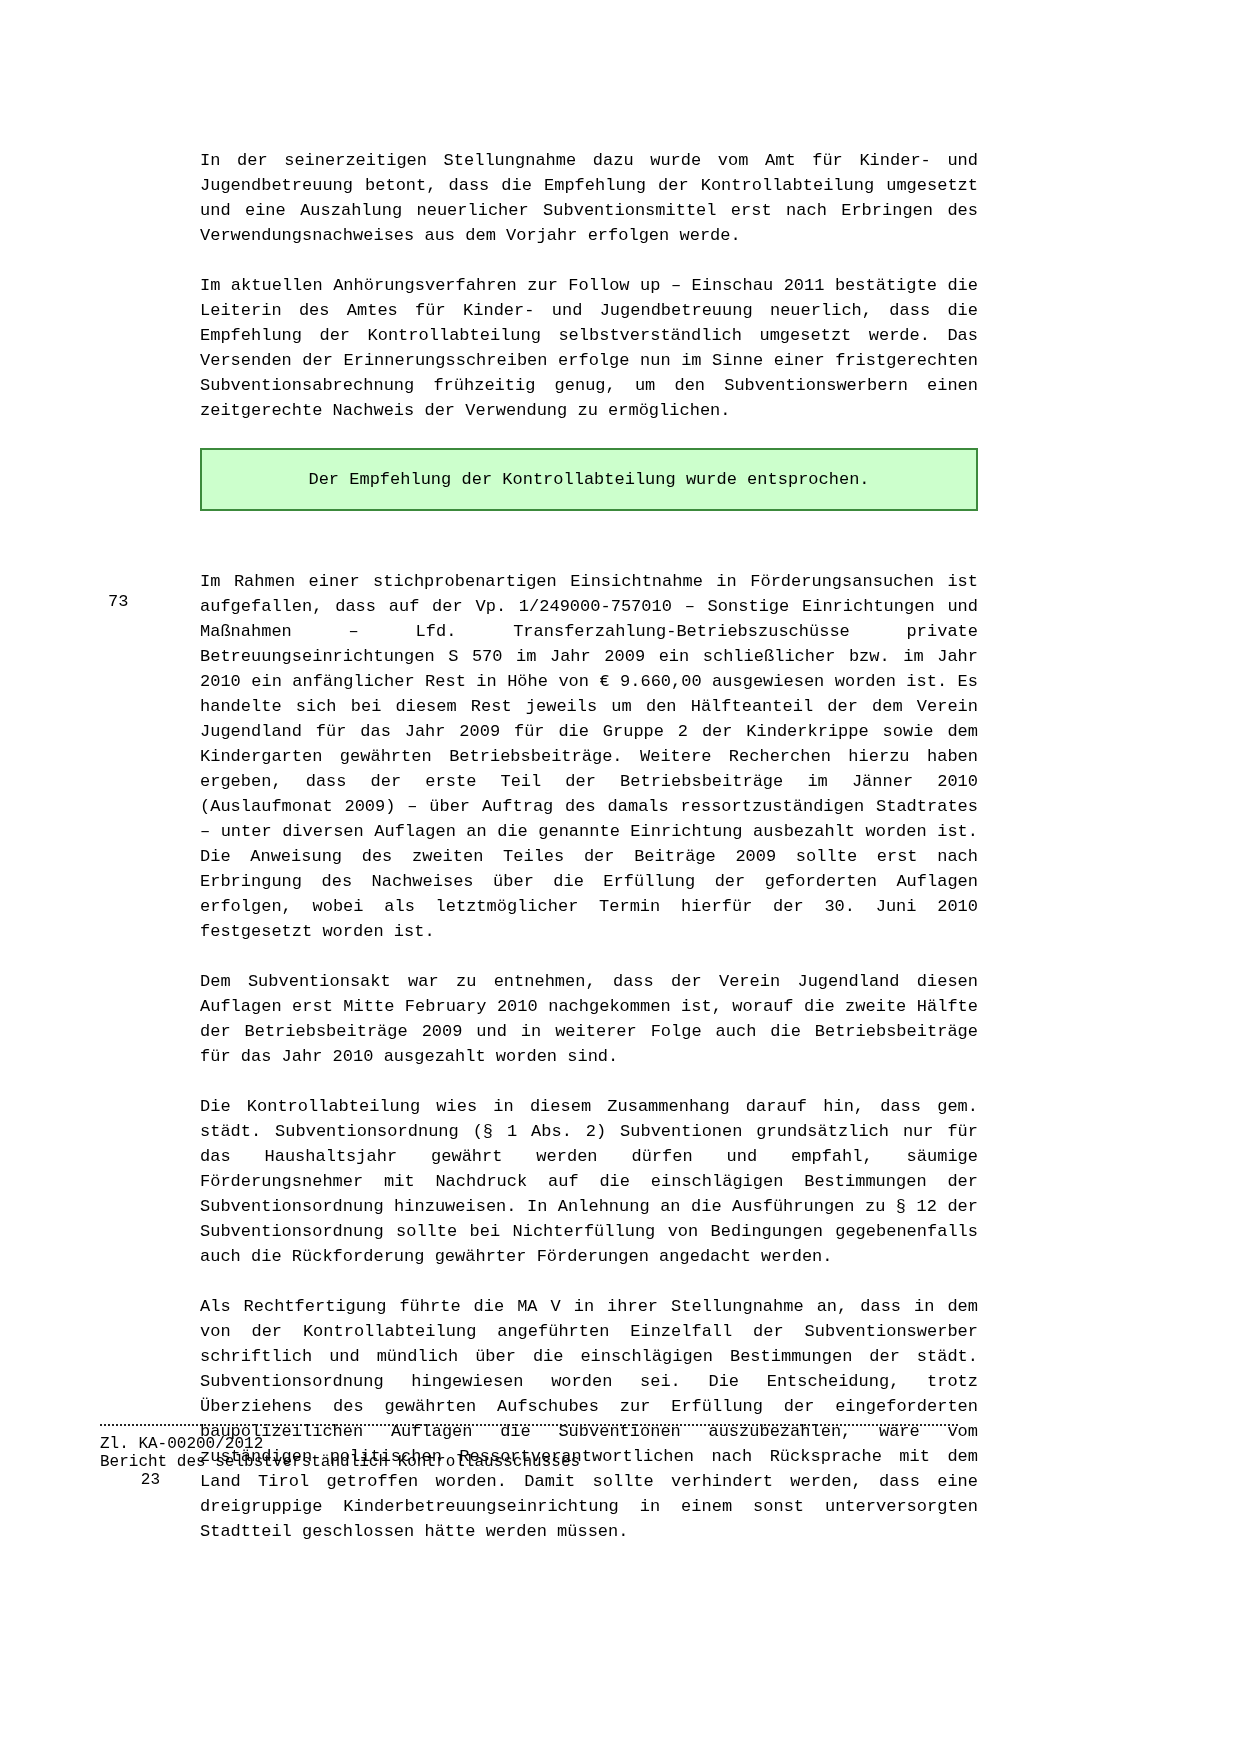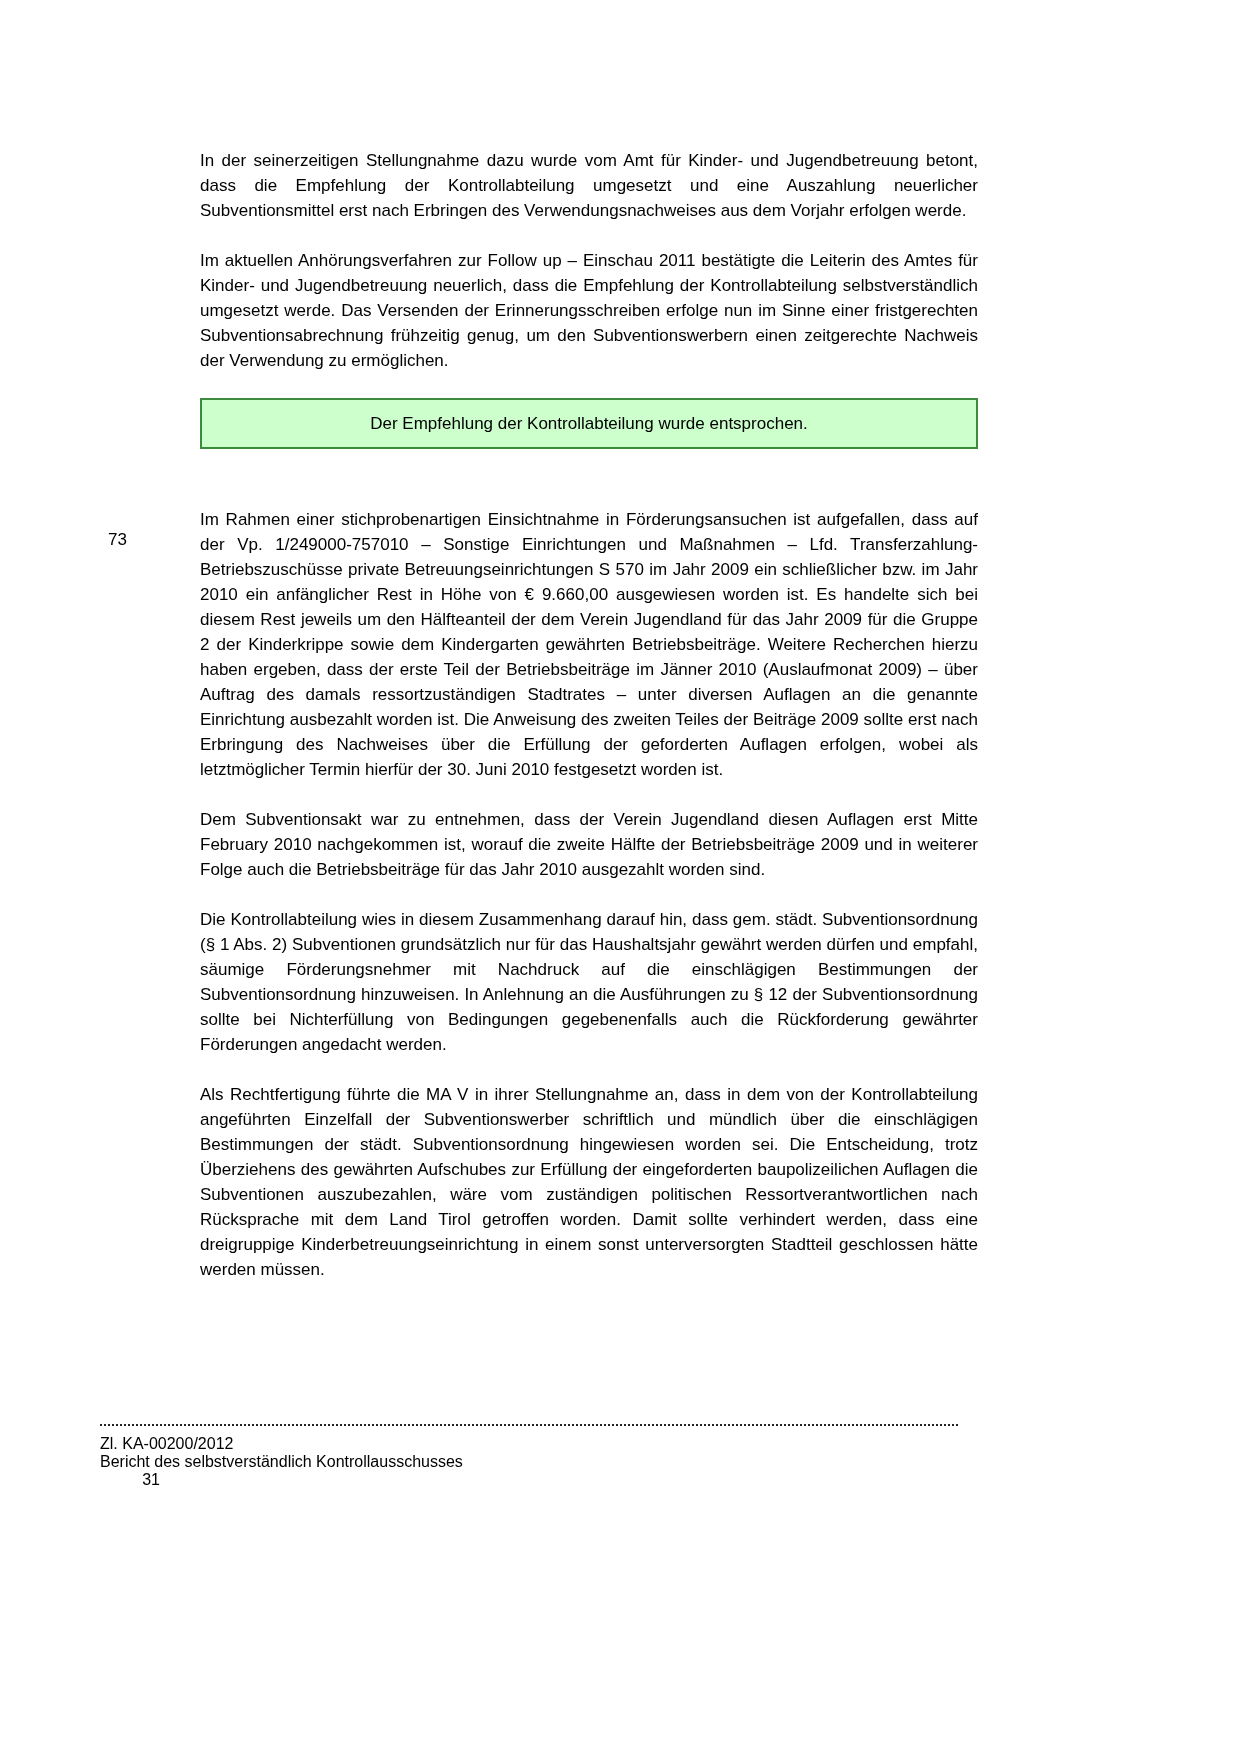--- a/index.html
+++ b/index.html
@@ -5,21 +5,21 @@
   html, body {
     margin: 0;
     padding: 0;
     background: #e8e8e8;
   }
   .page {
     position: relative;
     width: 1240px;
     height: 1755px;
     background: #ffffff;
-    font-family: Liberation Sans, sans-serif;
+    font-family: Liberation Mono, monospace;
     color: #000000;
     overflow: hidden;
   }
   .content {
     position: absolute;
     top: 148px;
     left: 200px;
     width: 778px;
     font-size: 17px;
     line-height: 25px;
@@ -27,21 +27,21 @@
     hyphens: auto;
     -webkit-hyphens: auto;
   }
   .para {
     margin: 0 0 25px 0;
   }
   .green-box {
     border: 2px solid #3c8a3c;
     background: #ccffcc;
     text-align: center;
-    padding: 11px 12px;
+    padding: 17px 12px;
     margin: 22px 0 58px 0;
   }
   .section {
     position: relative;
   }
   .section-number {
     position: absolute;
     left: -92px;
     top: 0;
     width: 60px;
@@ -95,17 +95,17 @@
       </div>
     </div>
 
   </div>
 
   <div class="footer">
     <div class="dotted-line"></div>
     <div class="footer-row">
       <span class="footer-left">Zl. KA-00200/2012</span>
       <span class="footer-center">Bericht des selbstverständlich Kontrollausschusses</span>
-      <span class="footer-right">31</span>
+      <span class="footer-right">23</span>
     </div>
   </div>
 
 </div>
 
 </body></html>

